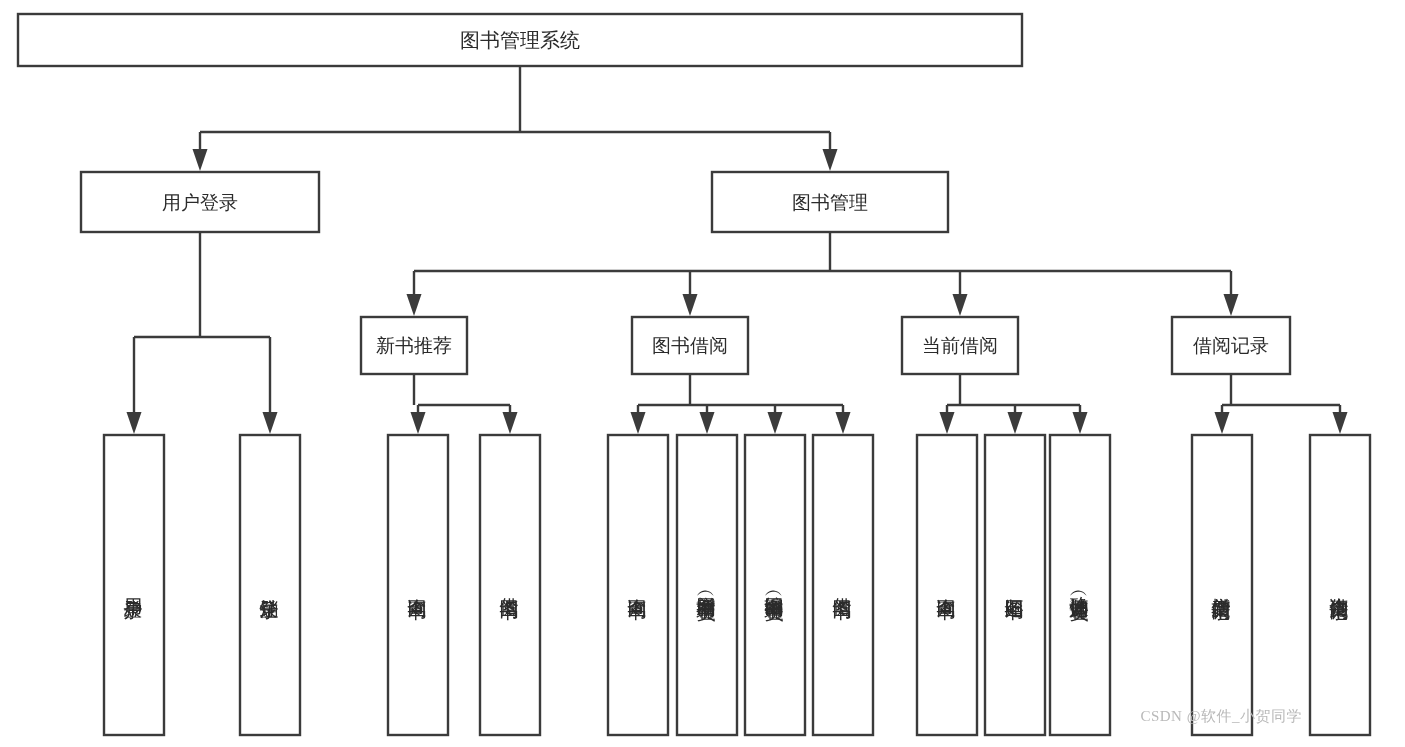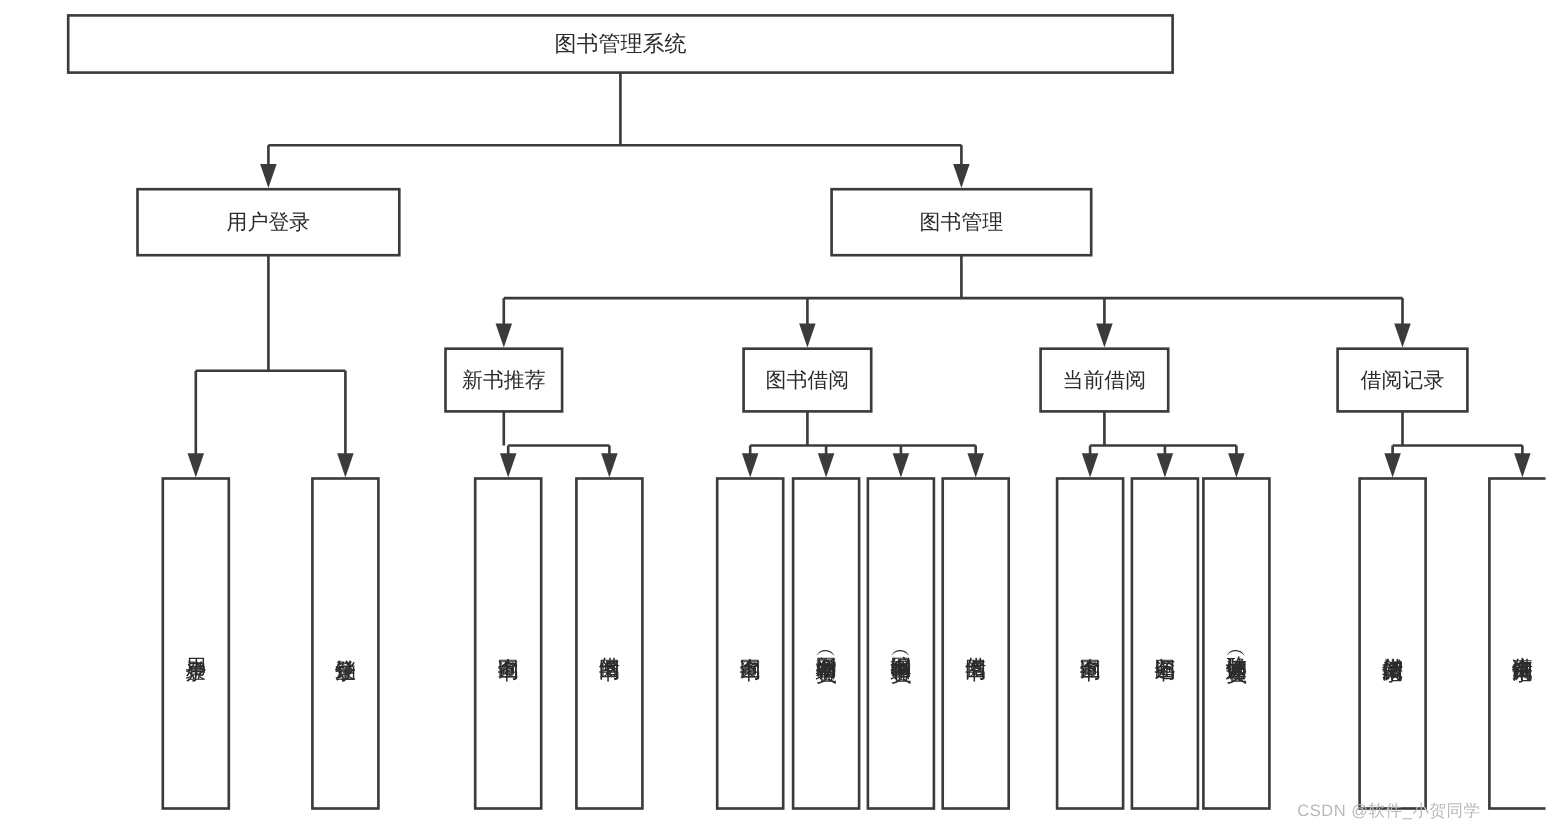--- a/index.html
+++ b/index.html
@@ -11,21 +11,20 @@
     width: 1405px;
     height: 747px;
     font-family: "DejaVu Sans", "Liberation Sans", sans-serif;
     overflow: hidden;
     position: relative;
   }
   #diagram-root {
     position: relative;
     width: 1310px;
     height: 747px;
-    margin-left: 44px;
   }
   svg.diagram-canvas {
     position: absolute;
     left: 0;
     top: 0;
     width: 1405px;
     height: 747px;
   }
   .node-box {
     fill: #ffffff;
@@ -62,24 +61,24 @@
     font-size: 19px;
     line-height: 1.06;
     color: #2b2b2b;
     letter-spacing: 1px;
     white-space: nowrap;
     pointer-events: none;
   }
   .watermark {
     position: absolute;
     right: 8px;
-    bottom: 0;
+    bottom: 21px;
     font-size: 15px;
     color: #b9b9b9;
-    font-family: Liberation Sans, sans-serif;
+    font-family: Liberation Serif, serif;
     letter-spacing: 0.5px;
   }
 </style>
 </head>
 <body>
 
 <div id="diagram-root">
 
   <svg class="diagram-canvas" viewBox="0 0 1405 747">
     <g id="connector-layer">

